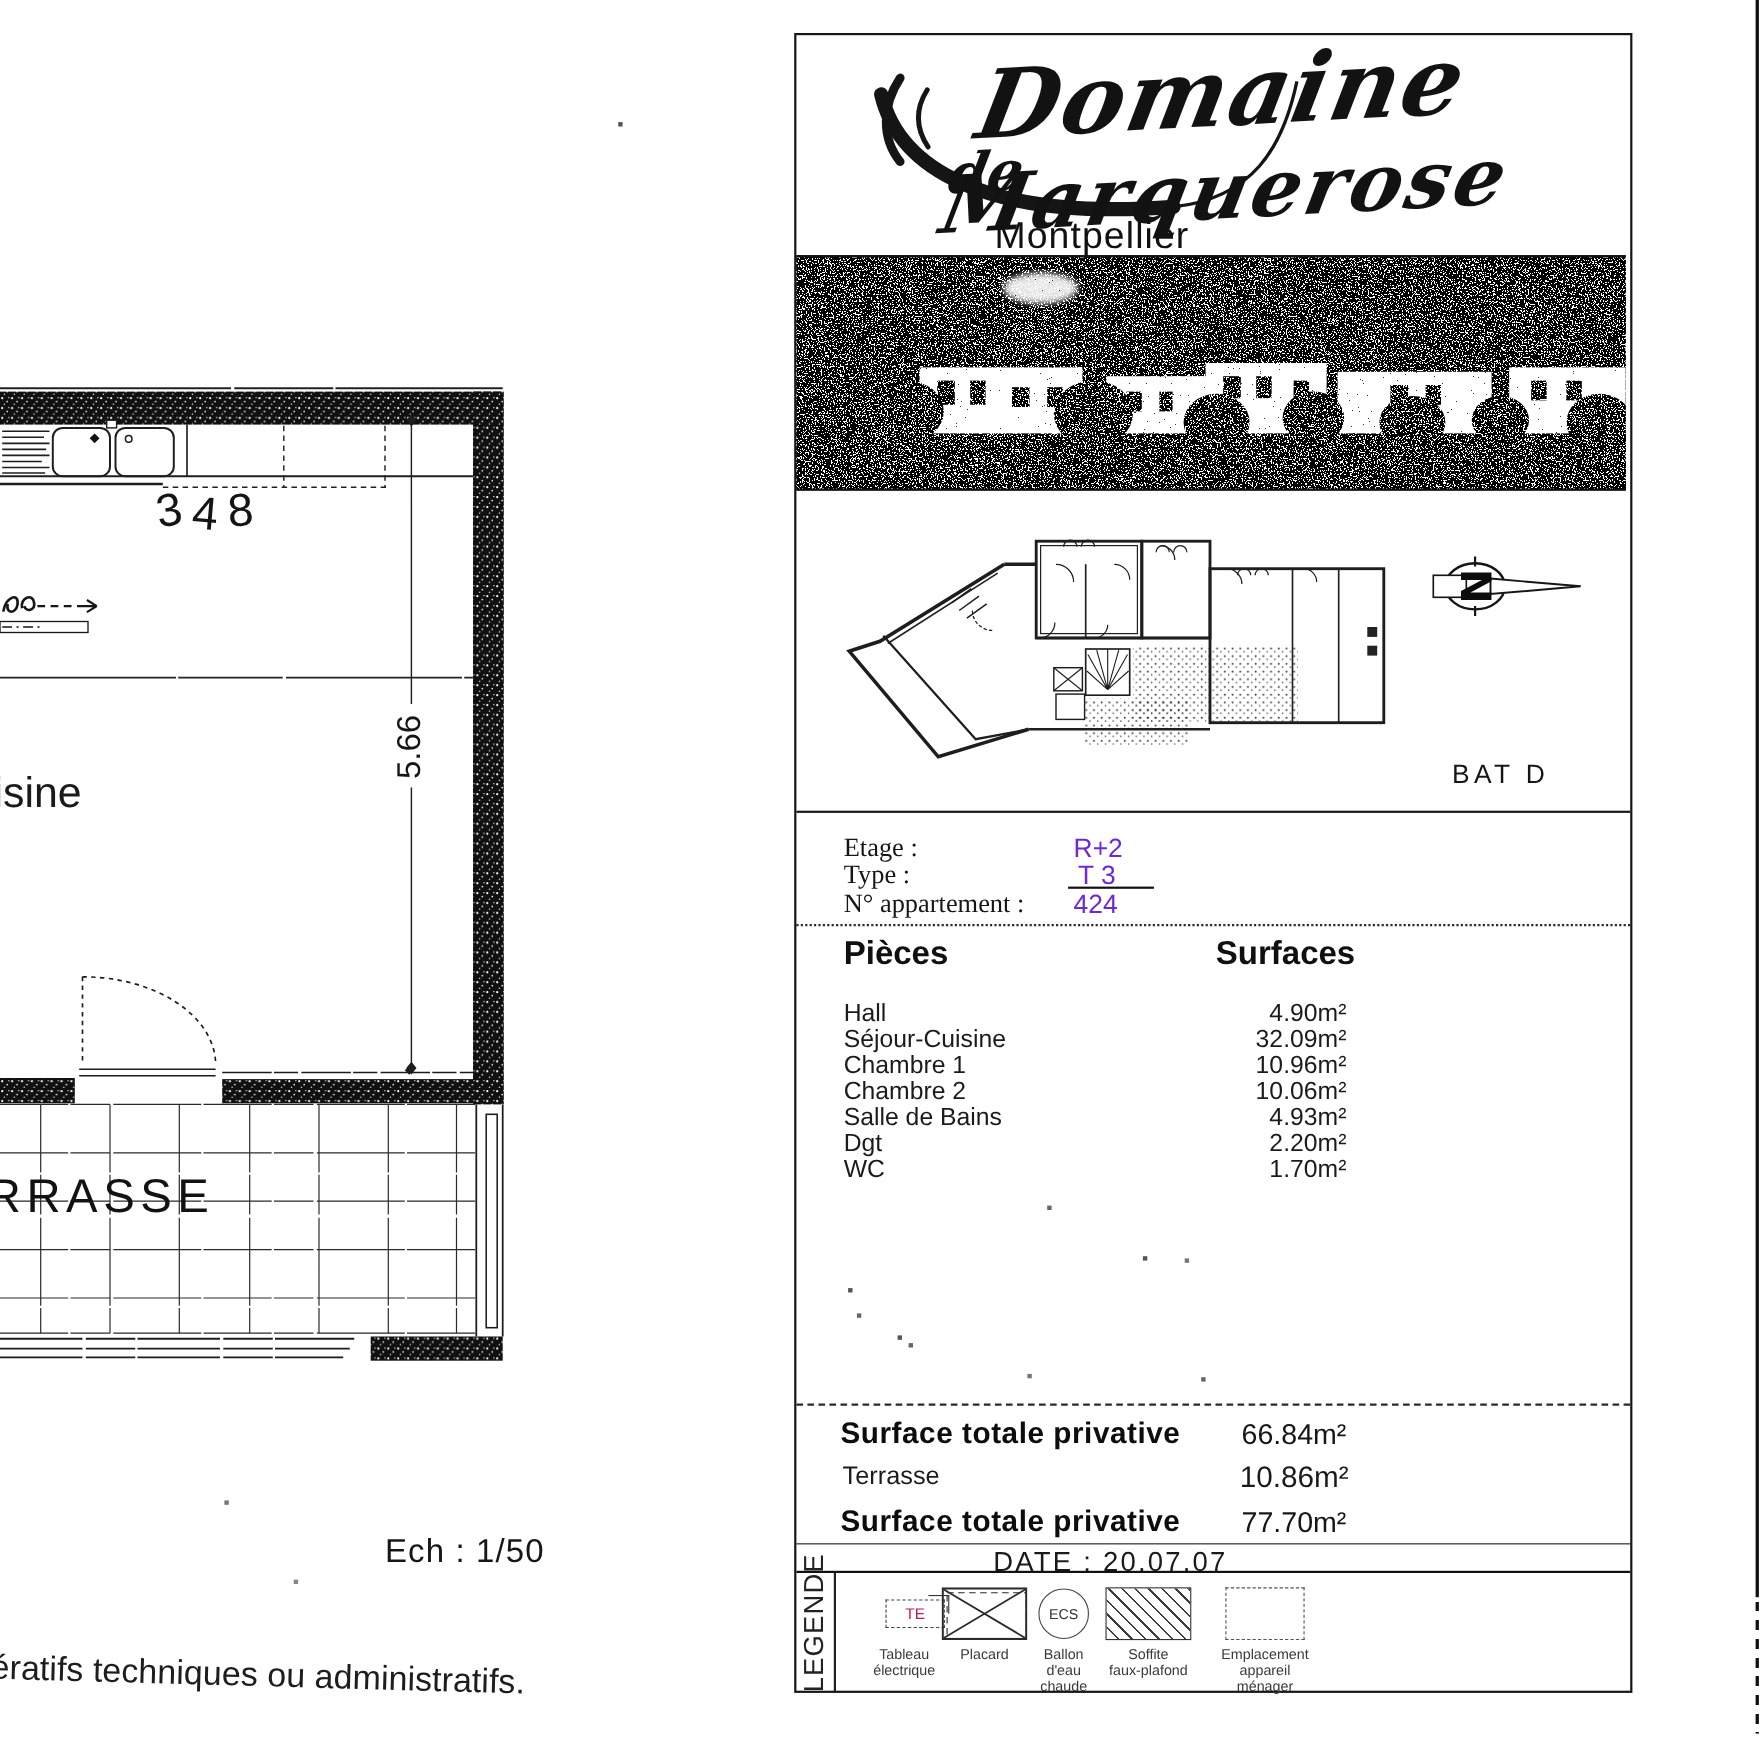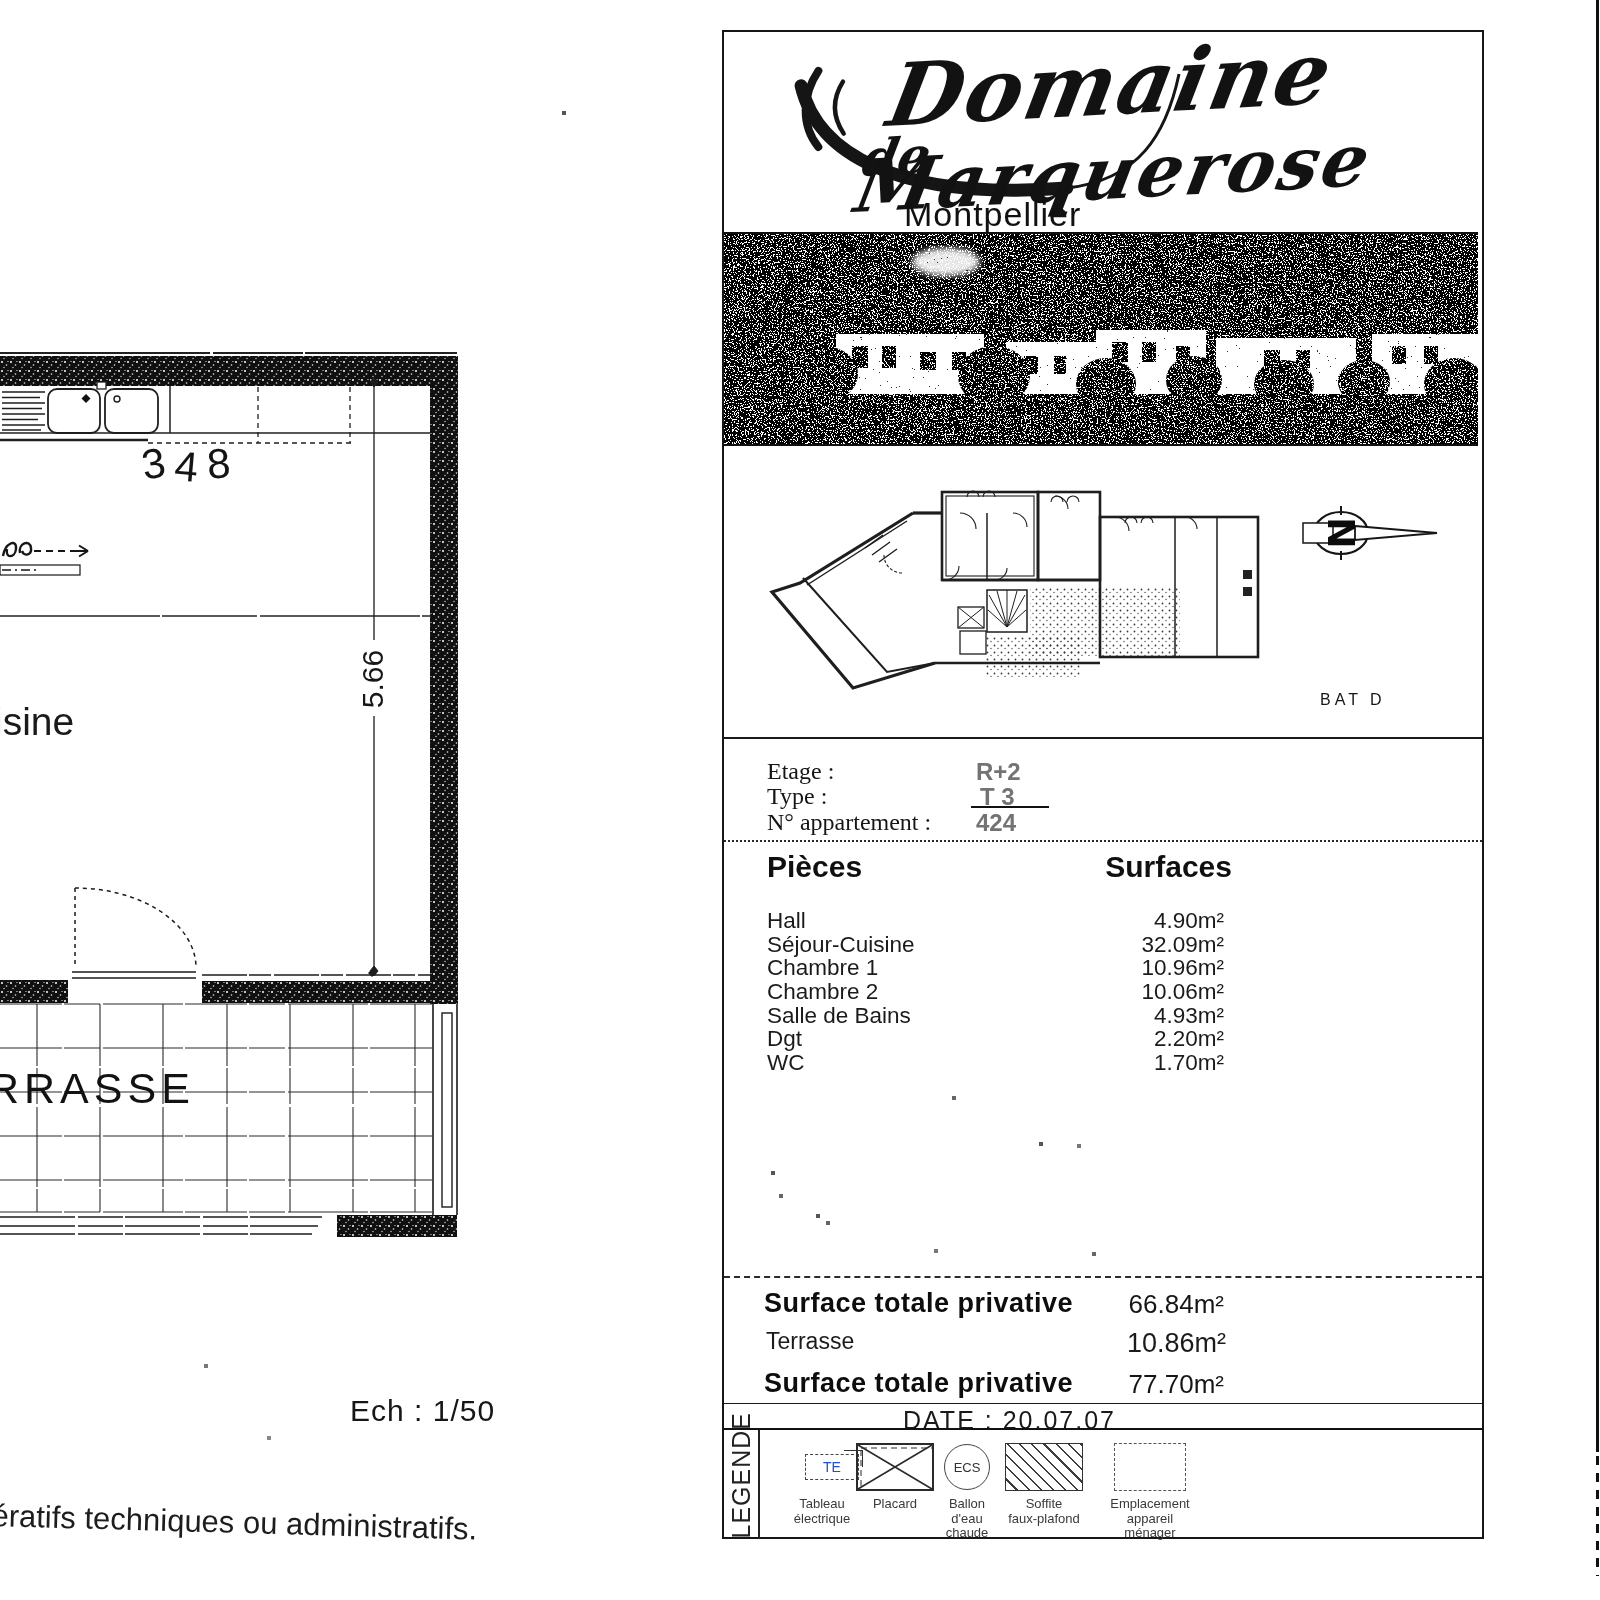--- a/index.html
+++ b/index.html
@@ -8,42 +8,42 @@
   .abs{position:absolute;}
   
   #panel{position:absolute;left:722px;top:30px;width:758px;height:1505px;
          border:2.5px solid #161616;}
   #panel .sect-line{position:absolute;left:0;width:100%;border-top:2px solid #1a1a1a;}
   #panel .dotted-line{position:absolute;left:0;width:100%;border-top:2.5px dotted #2a2a2a;}
   .city{position:absolute;left:180px;top:163px;width:175px;text-align:center;
         font-size:34px;letter-spacing:1px;color:#111;}
   #photo-wrap{position:absolute;left:0;top:200px;width:754px;height:210px;
               border-top:2.5px solid #111;border-bottom:2.5px solid #111;background:#000;}
-  .batd{position:absolute;left:596px;top:659px;font-size:16px;letter-spacing:4px;color:#161616;}
+  .batd{position:absolute;left:596px;top:659px;font-size:24px;letter-spacing:4px;color:#161616;}
   .info-label{position:absolute;left:43px;font-size:24px;color:#161616;font-family:Liberation Serif, serif;}
-  .info-value{position:absolute;left:252px;font-size:24px;color:#737373;font-weight:bold;}
+  .info-value{position:absolute;left:252px;font-size:24px;color:#6d28d9;}
   .type-underline{position:absolute;left:247px;top:774px;width:78px;border-top:2.5px solid #111;}
   .th{position:absolute;font-size:30px;font-weight:bold;color:#101010;}
   .row-label{position:absolute;left:43px;font-size:22.5px;color:#1b1b1b;}
   .row-value{position:absolute;right:258px;font-size:22.5px;color:#1b1b1b;}
   .tot-label{position:absolute;left:40px;font-weight:bold;font-size:27px;letter-spacing:.5px;color:#0d0d0d;}
   .tot-value{position:absolute;right:258px;font-size:26px;color:#161616;}
   .terr-label{position:absolute;left:42px;font-size:23px;color:#1b1b1b;}
   .terr-value{position:absolute;right:256px;font-size:27px;color:#1b1b1b;}
   .date-line{position:absolute;left:179px;top:1374px;font-size:25px;letter-spacing:2px;color:#1a1a1a;}
   
   #legend{position:absolute;left:0;top:1396px;width:758px;height:109px;border-top:2.5px solid #111;}
   #legend-title-cell{position:absolute;left:0;top:0;width:34px;height:109px;border-right:2px solid #222;}
   #legend-title-cell span{position:absolute;left:-36px;top:41px;width:106px;text-align:center;
       transform:rotate(-90deg);font-size:25px;letter-spacing:1px;color:#222;}
   .lg-item{position:absolute;top:10px;text-align:center;color:#333;}
   .lg-ico{height:54px;display:flex;align-items:center;justify-content:center;}
   .lg-label{margin-top:3px;font-size:13px;line-height:1.12;white-space:pre-line;color:#3a3a3a;}
   .ico-te{position:relative;width:52px;height:24px;border:1.4px dashed #444;
-          font-size:14px;color:#1d4ed8;display:flex;align-items:center;justify-content:center;margin-left:20px;}
+          font-size:14px;color:#be185d;display:flex;align-items:center;justify-content:center;margin-left:20px;}
   .ico-te:after{content:"";position:absolute;right:-5px;top:-5px;width:18px;height:16px;
           border-top:1.6px solid #333;border-right:1.6px solid #333;}
   .ico-ecs{width:44px;height:44px;border:1.7px solid #444;border-radius:50%;
           font-size:13px;color:#333;display:flex;align-items:center;justify-content:center;}
   .ico-soffite{width:78px;height:48px;border:1.7px solid #333;box-sizing:border-box;
           background:repeating-linear-gradient(45deg,transparent 0 7px,#3c3c3c 7px 8.6px);}
   .ico-empl{width:72px;height:48px;border:1.7px dashed #555;box-sizing:border-box;background:#fff;}
   
   .hand348{position:absolute;left:142px;top:440px;font-size:42px;color:#141414;}
   .hand348 span{display:inline-block;}

